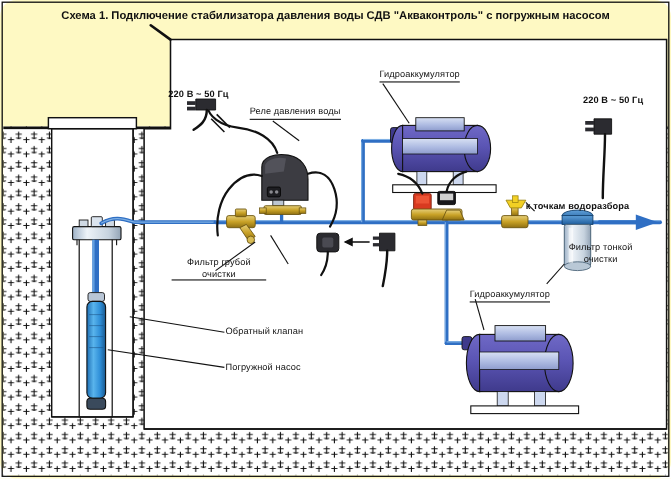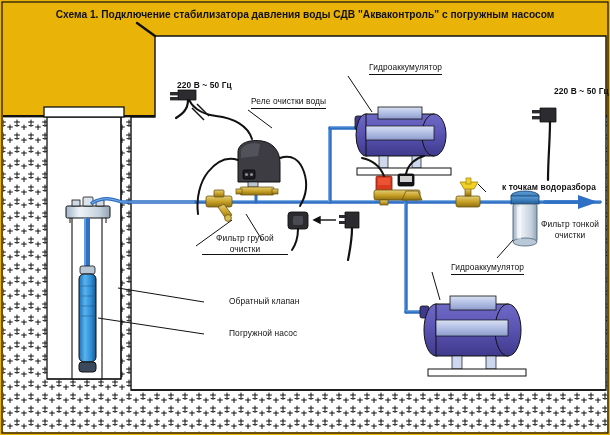--- a/index.html
+++ b/index.html
@@ -1,18 +1,18 @@
 <!DOCTYPE html>
 <html><head>
 <meta charset="utf-8">
 <style>
   html,body{margin:0;padding:0;background:#ffffff;}
   body{width:610px;height:435px;font-family:"Liberation Sans",sans-serif;overflow:hidden;}
-  #stage{position:relative;width:610px;height:435px;background:#eab308;}
-  .lbl{position:absolute;font-size:8.4px;color:#111;letter-spacing:.1px;white-space:nowrap;line-height:1.25;margin-left:24px;}
+  #stage{position:relative;width:610px;height:435px;background:#fef9c3;border-radius:15px;}
+  .lbl{position:absolute;font-size:8.4px;color:#111;letter-spacing:.1px;white-space:nowrap;line-height:1.25;}
   .lbl.ul{border-bottom:1.1px solid #111;padding-bottom:1px;}
   .ctr{text-align:center;white-space:normal;}
   .bold{font-weight:bold;}
   svg{position:absolute;left:0;top:0;}
   .title{position:absolute;left:0;top:9px;width:610px;text-align:center;font-size:10.2px;font-weight:bold;color:#111;}
 </style>
 </head>
 <body>
 
 <div id="stage">
@@ -256,27 +256,27 @@
       <path d="M196 246 L232 220"></path>
       <path d="M204 302 L118 288"></path>
       <path d="M204 334 L98 318"></path>
       <path d="M486 192 L478 184"></path>
     </g>
   </svg>
 
   <div class="lbl bold" style="left:153px;top:80px;">220 В ~ 50 Гц</div>
   <div class="lbl bold" style="left:530px;top:86px;">220 В ~ 50 Гц</div>
 
-  <div class="lbl ul" style="left:227px;top:96px;">Реле очистки воды</div>
+  <div class="lbl ul" style="left:227px;top:96px;">Реле давления воды</div>
   <div class="lbl ul" style="left:345px;top:62px;">Гидроаккумулятор</div>
   <div class="lbl ul" style="left:427px;top:262px;">Гидроаккумулятор</div>
 
   <div class="lbl bold" style="left:478px;top:182px;">к точкам водоразбора</div>
 
-  <div class="lbl ctr" style="left:178px;top:233px;width:86px;border-bottom:1.1px solid #111;">
+  <div class="lbl ctr" style="left:156px;top:233px;width:86px;border-bottom:1.1px solid #111;">
     <span>Фильтр грубой</span><br>
     <span>очистки</span>
   </div>
 
   <div class="lbl ctr" style="left:504px;top:219px;width:84px;">
     <span>Фильтр тонкой</span><br>
     <span>очистки</span>
   </div>
 
   <div class="lbl" style="left:205px;top:296px;text-align:center;">Обратный клапан</div>

